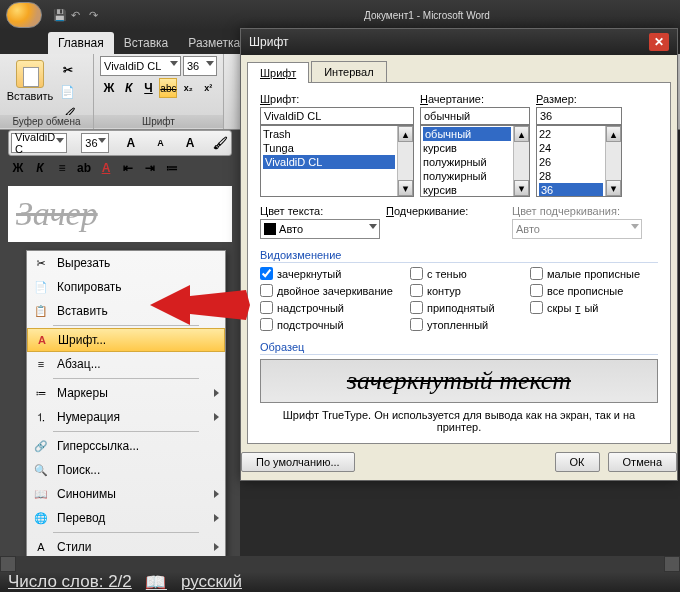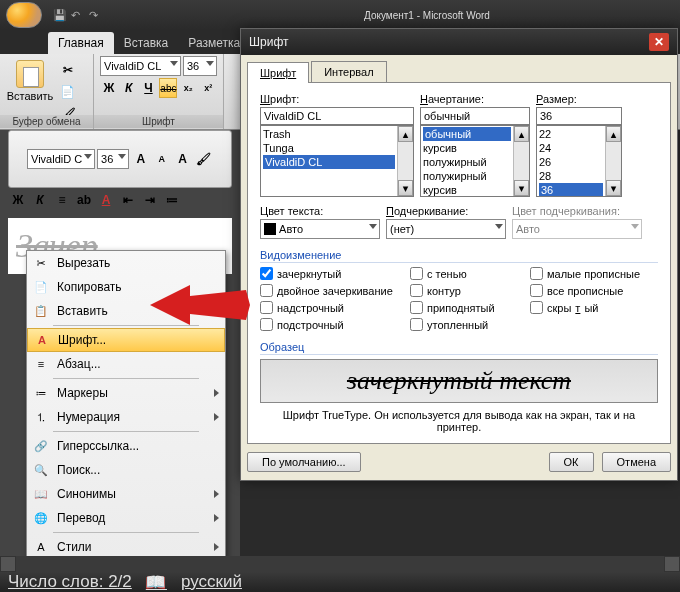--- a/index.html
+++ b/index.html
@@ -19,21 +19,21 @@
 .paste-icon::after{content:"";position:absolute;top:6px;left:6px;width:14px;height:18px;background:#fff;border:1px solid #999;}
 .font-group { width:130px; }
 .font-row { display:flex; gap:2px; margin-bottom:2px; }
 .combo { background:#fff; border:1px solid #888; height:20px; display:flex; align-items:center; padding:0 3px; font-size:11px; position:relative;}
 .combo .arrow { position:absolute;right:2px;top:4px; width:0;height:0;border-left:4px solid transparent;border-right:4px solid transparent;border-top:5px solid #555;}
 .tb-btn { width:20px;height:20px; border:1px solid transparent; display:inline-flex;align-items:center;justify-content:center;font-size:12px;font-weight:bold; cursor:pointer;}
 .tb-btn.hl { background:linear-gradient(#ffe9a0,#ffc94a); border:1px solid #d6a93a;}
 .doc-bg { position:absolute; top:130px; left:0; width:240px; height:430px; background:#444; }
 .doc-page { background:#fff; margin:8px; height:56px; display:flex; align-items:center; padding:0 8px; overflow:hidden; }
 .doc-cursive { font-family:"Brush Script MT","Segoe Script",cursive; font-size:34px; color:#aaa; font-style:italic; text-decoration:line-through;}
-.mini-toolbar { background:linear-gradient(#f4f4f4,#e0e0e0); border:1px solid #999; border-radius:3px; margin:0 8px; padding:18px; display:flex; gap:2px; align-items:flex-start;}
+.mini-toolbar { background:linear-gradient(#f4f4f4,#e0e0e0); border:1px solid #999; border-radius:3px; margin:0 8px; padding:2px; display:flex; gap:14px; align-items:flex-start;}
 .context-menu { position:absolute; top:250px; left:26px; width:200px; background:linear-gradient(#f7f7f7,#ececec); border:1px solid #888; box-shadow:2px 2px 6px rgba(0,0,0,.4); }
 .ctx-item { display:flex; align-items:center; height:24px; padding:0 6px; font-size:12px; cursor:pointer; position:relative;}
 .ctx-item.hl { background:linear-gradient(#ffe9a0,#ffc94a); border:1px solid #d6a93a;}
 .ctx-icon { width:16px;height:16px;margin-right:8px; display:inline-flex;align-items:center;justify-content:center; font-size:11px;}
 .ctx-sep { height:1px; background:#bbb; margin:2px 26px; }
 .ctx-item .sub { position:absolute; right:6px; width:0;height:0;border-top:4px solid transparent;border-bottom:4px solid transparent;border-left:5px solid #555;}
 .arrow-overlay { position:absolute; top:280px; left:150px; width:100px; height:50px; z-index:50; pointer-events:none;}
 .dialog { position:absolute; top:28px; left:240px; right:-2px; width:438px; background:#ece9d8; border:1px solid #666; box-shadow:0 0 12px rgba(0,0,0,.5);}
 .dialog-title { background:linear-gradient(#3a3a3a,#222); color:#eee; padding:4px 8px; font-size:12px; display:flex; justify-content:space-between; align-items:center;}
 .dlg-close { width:20px;height:18px;background:#d04030;color:#fff;display:flex;align-items:center;justify-content:center;font-weight:bold;border-radius:2px;cursor:pointer;}
@@ -50,21 +50,21 @@
 .listbox .items { flex:1; padding:1px 2px; line-height:14px;}
 .listbox .sel, .listbox .hi { background:#316ac5; color:#fff; padding:0 2px;}
 .scrollbar { width:16px; background:#e8e8e8; border-left:1px solid #bbb; display:flex; flex-direction:column; justify-content:space-between;}
 .sb-btn { height:16px; background:linear-gradient(#f4f4f4,#ccc); border:1px solid #999; display:flex;align-items:center;justify-content:center;}
 .sect { color:#1a4fb5; margin:10px 0 4px 0; border-bottom:1px solid #cdd9ed; padding-bottom:1px;}
 .check-grid { display:grid; grid-template-columns: 150px 120px 130px; row-gap:4px;}
 .chk { display:flex; align-items:flex-end; gap:4px; cursor:pointer;}
 .chk input { width:13px;height:13px;}
 .sample-box { border:1px solid #888; background:linear-gradient(#ddd,#e9e9e9); height:44px; display:flex; align-items:center; justify-content:center; margin-top:4px;}
 .sample-text { font-family:"Brush Script MT","Segoe Script",cursive; font-size:26px; font-style:italic; text-decoration:line-through;}
-.dlg-btns { display:flex; justify-content:flex-end; gap:8px; padding:8px 6px; }
+.dlg-btns { display:flex; justify-content:flex-end; gap:8px; padding:8px 0; }
 .dlg-btns .left { margin-right:auto;}
 .btn { background:linear-gradient(#f8f8f8,#ddd); border:1px solid #888; padding:3px 14px; font-size:11px; cursor:pointer; border-radius:2px;}
 .statusbar { position:absolute; bottom:0; left:0; right:0; height:20px; background:linear-gradient(#3a3a3a,#222); color:#ddd; display:flex; align-items:center; padding:0 8px; font-size:17px; gap:14px;text-decoration:underline;}
 .hscroll { position:absolute; bottom:20px; left:0; right:0; height:16px; background:#2a2a2a; display:flex;}
 .hscroll .track { flex:1; background:#3a3a3a;}
 .hscroll .hbtn { width:16px; background:#555; border:1px solid #333;}
 .color-sw { width:12px;height:12px;display:inline-block;}
 </style>
 </head>
 <body>
@@ -276,24 +276,20 @@
       </div>
     </div>
 
     <div class="field-row" style="margin-top:8px">
       <div class="field" style="width:120px">
         <label>Цвет текста:</label>
         <div class="combo"><span class="color-sw" style="background:#000"></span>&nbsp;<span>Авто</span><span class="arrow"></span></div>
       </div>
       <div class="field" style="width:120px">
         <label><u>П</u>одчеркивание:</label>
-        <div class="combo">
-            <span>(нет)</span>
-            <span class="arrow"></span>
-          </div>
       </div>
       <div class="field" style="width:130px;opacity:.5">
         <label>Цвет подчеркивания:</label>
         <div class="combo">
             <span>Авто</span>
             <span class="arrow"></span>
           </div>
       </div>
     </div>
 

